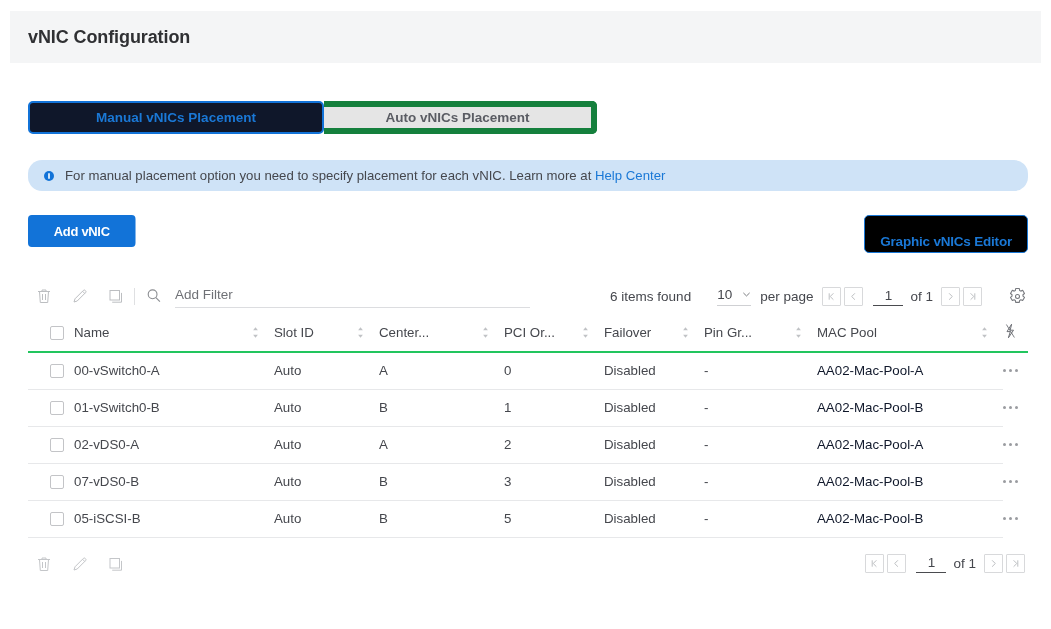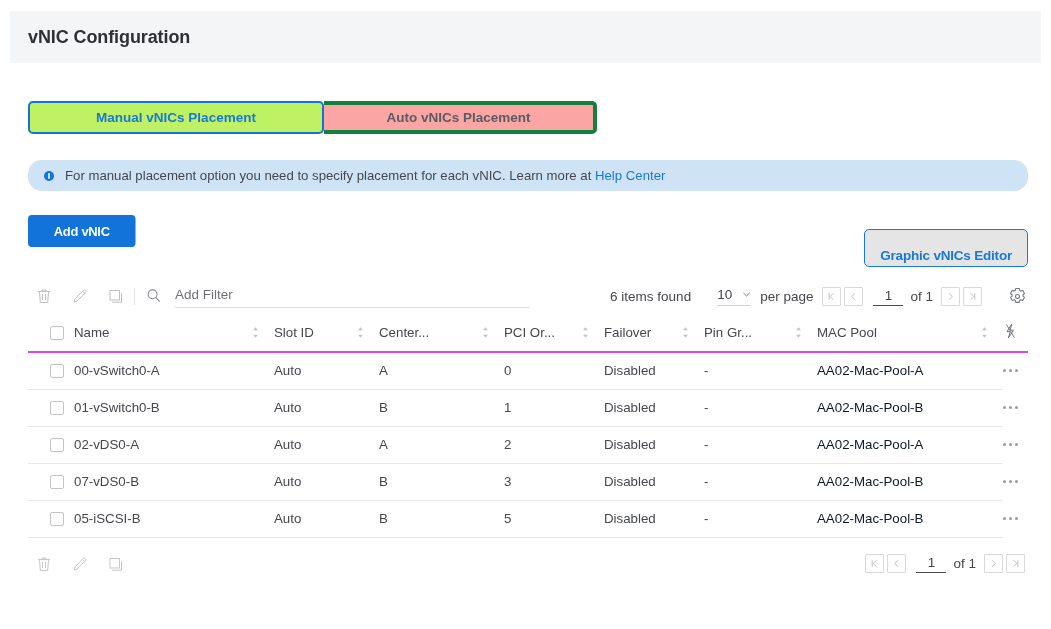--- a/index.html
+++ b/index.html
@@ -26,28 +26,28 @@
 
   
   .tabs {
     position: absolute; left: 28px; top: 101px;
     display: flex; align-items: stretch;
     height: 33px;
   }
   .tab {
     height: 33px; display: flex; align-items: center; justify-content: center;
     font-size: 13.5px; font-weight: bold;
-    background: #fca5a5; color: #5a5c63;
-    border: 4px solid #15803d;
+    background: #e5e5e5; color: #5a5c63;
+    border: 6px solid #15803d;
     cursor: pointer; user-select: none;
   }
   .tab.first { width: 296px; border-radius: 5px 0 0 5px; }
   .tab.second { width: 273px; border-radius: 0 5px 5px 0; border-left: none; }
   .tab.active {
-    background: #bef264; color: #1a78d6;
+    background: #0f172a; color: #1a78d6;
     border: 2px solid #1273d8; border-radius: 5px;
     z-index: 2; position: relative;
   }
 
   
   .banner {
     position: absolute; left: 28px; top: 160px; width: 1000px; height: 31px;
     background: #cfe3f7;
     display: flex; align-items: center;
     font-size: 13.2px; color: #45474d; border-radius: 14px;
@@ -66,22 +66,22 @@
   
   .btn-primary {
     position: absolute; left: 28px; top: 215px; width: 112px; height: 32px;
     background: #1273d8; color: #fff; border: none; border-radius: 4px;
     font-family: "Liberation Sans", sans-serif;
     font-size: 13.5px; font-weight: bold; letter-spacing: -0.3px;
     cursor: pointer;
     transform: scaleX(0.96); transform-origin: left center;
   }
   .btn-outline {
-    position: absolute; right: 23px; top: 229px; height: 32px; padding: 18px 15px;
-    background: #e5e5e5; color: #1a78d6;
+    position: absolute; right: 23px; top: 215px; height: 32px; padding: 18px 15px;
+    background: #000000; color: #1a78d6;
     border: 1px solid #1a78d6; border-radius: 5px;
     font-family: "Liberation Sans", sans-serif;
     font-size: 13.5px; font-weight: bold; letter-spacing: -0.2px;
     cursor: pointer;
   }
 
   
   .table-zone { position: absolute; left: 28px; top: 276px; width: 1000px; }
 
   
@@ -121,21 +121,21 @@
     font-family: "Liberation Sans", sans-serif;
   }
   .pg-of { font-size: 13.5px; color: #45474d; margin-right: 8px; }
   .gear { width: 21px; height: 21px; margin-left: 22px; cursor: pointer; }
 
   
   table.grid { width: 100%; border-collapse: collapse; table-layout: fixed; }
   table.grid th {
     font-size: 13.3px; font-weight: normal; color: #45474d;
     text-align: left; padding: 7px 0 9px 0; vertical-align: middle;
-    border-bottom: 2px solid #d946ef;
+    border-bottom: 2px solid #22c55e;
   }
   table.grid td {
     font-size: 13.3px; color: #45474d; text-align: left;
     padding: 0; height: 37px; vertical-align: middle;
     border-bottom: 1px solid #e7e8ea;
     margin-top: 12px;
   }
   tbody tr:last-child td { border-bottom: 1px solid #e7e8ea; }
   .th-inner { display: flex; align-items: center; justify-content: space-between; padding-right: 14px; }
   .th-inner .lbl { white-space: nowrap; overflow: hidden; text-overflow: ellipsis; }

